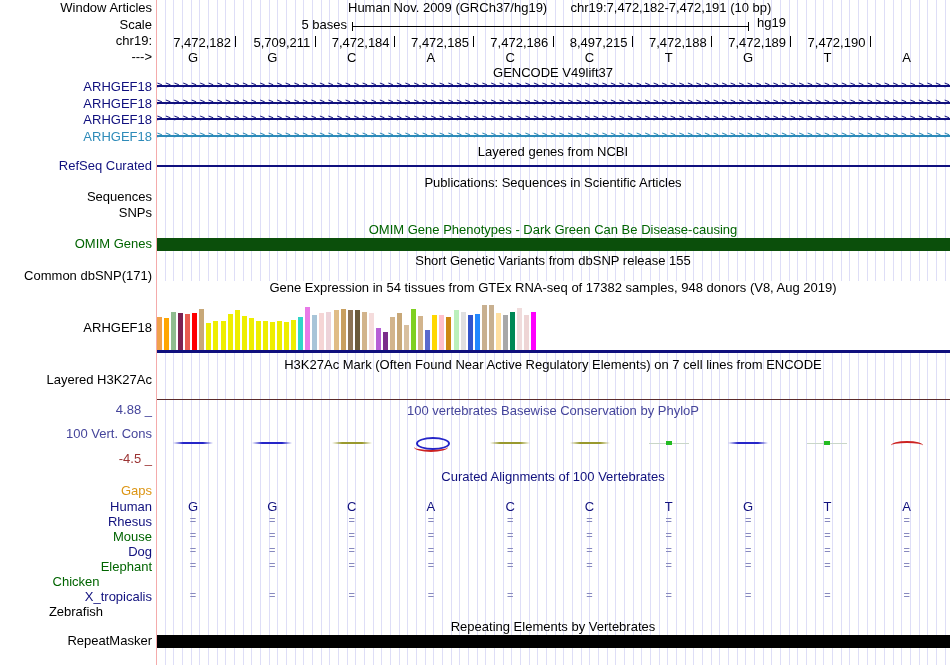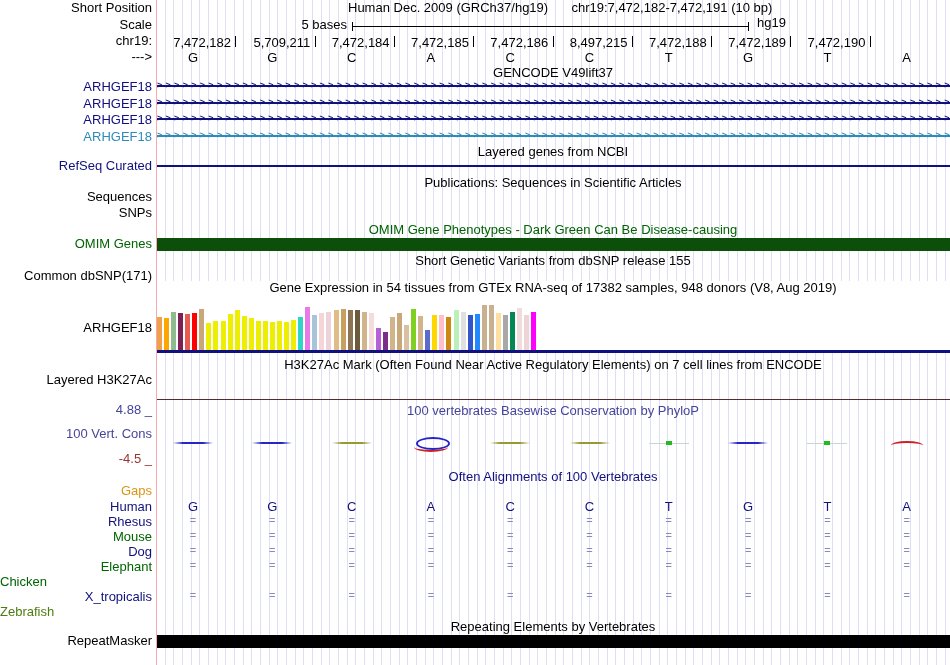--- a/index.html
+++ b/index.html
@@ -115,27 +115,27 @@
       <div style="position: absolute; left: 918.529px; top: 0px; width: 1px; height: 665px; background: rgb(222, 222, 247);"></div>
       <div style="position: absolute; left: 927.196px; top: 0px; width: 1px; height: 665px; background: rgb(222, 222, 247);"></div>
       <div style="position: absolute; left: 935.863px; top: 0px; width: 1px; height: 665px; background: rgb(222, 222, 247);"></div>
       <div style="position: absolute; left: 944.53px; top: 0px; width: 1px; height: 665px; background: rgb(222, 222, 247);"></div>
     </div>
   <div id="gtex-mask"></div>
   <div id="pinkline"></div>
 
   <div class="layer">
 
-    <div class="lbl" style="top:1px">Short Position</div>
+    <div class="lbl" style="top:1px">Window Articles</div>
     <div class="lbl" style="top:18px">Scale</div>
     <div class="lbl" style="top:34px">chr19:</div>
     <div class="lbl" style="top:50px">---&gt;</div>
 
     <div class="abs" style="left:348px;top:1px">
-      <span>Human Dec. 2009 (GRCh37/hg19)</span>
+      <span>Human Nov. 2009 (GRCh37/hg19)</span>
       <span style="display:inline-block;width:16px"></span>
       <span>chr19:7,472,182-7,472,191 (10 bp)</span>
     </div>
 
     <div class="abs" style="left:157px;top:18px;width:190px;text-align:right">5 bases</div>
     <div class="abs" style="left:352px;top:26px;width:397px;height:1px;background:#000"></div>
     <div class="tick" style="left:352px;top:22px;height:9px"></div>
     <div class="tick" style="left:748px;top:22px;height:9px"></div>
     <div class="abs" style="left:757px;top:16px">hg19</div>
 
@@ -280,21 +280,21 @@
         <div style="position: absolute; left: 490.2px; top: 442px; width: 40px; height: 2px; background: linear-gradient(to right, rgba(255, 255, 255, 0), rgb(153, 153, 46) 25%, rgb(153, 153, 46) 75%, rgba(255, 255, 255, 0));"></div>
         <div style="position: absolute; left: 569.5px; top: 442px; width: 40px; height: 2px; background: linear-gradient(to right, rgba(255, 255, 255, 0), rgb(153, 153, 46) 25%, rgb(153, 153, 46) 75%, rgba(255, 255, 255, 0));"></div>
         <div style="position: absolute; left: 648.8px; top: 443px; width: 40px; height: 1px; background: rgb(201, 214, 201);"></div>
         <div style="position: absolute; left: 665.8px; top: 441px; width: 6px; height: 4px; background: rgb(34, 187, 34);"></div>
         <div style="position: absolute; left: 728.1px; top: 442px; width: 40px; height: 2px; background: linear-gradient(to right, rgba(255, 255, 255, 0), rgb(37, 37, 200) 25%, rgb(37, 37, 200) 75%, rgba(255, 255, 255, 0));"></div>
         <div style="position: absolute; left: 807.4px; top: 443px; width: 40px; height: 1px; background: rgb(201, 214, 201);"></div>
         <div style="position: absolute; left: 824.4px; top: 441px; width: 6px; height: 4px; background: rgb(34, 187, 34);"></div>
         <div style="position: absolute; left: 890.7px; top: 441px; width: 32px; height: 7px; border-top: 2px solid rgb(204, 34, 34); border-radius: 50%;"></div>
       </div>
 
-    <div class="title navy" style="top:470px">Often Alignments of 100 Vertebrates</div>
+    <div class="title navy" style="top:470px">Curated Alignments of 100 Vertebrates</div>
     <div class="lbl orange" style="top:484px">Gaps</div>
     <div id="multiz">
         <div style="position: absolute; left: 0px; top: 499px; width: 152px; text-align: right; color: rgb(16, 16, 126);">Human</div>
         <div style="position: absolute; left: 183px; top: 499px; width: 20px; text-align: center; color: rgb(16, 16, 126);">G</div>
         <div style="position: absolute; left: 262.3px; top: 499px; width: 20px; text-align: center; color: rgb(16, 16, 126);">G</div>
         <div style="position: absolute; left: 341.6px; top: 499px; width: 20px; text-align: center; color: rgb(16, 16, 126);">C</div>
         <div style="position: absolute; left: 420.9px; top: 499px; width: 20px; text-align: center; color: rgb(16, 16, 126);">A</div>
         <div style="position: absolute; left: 500.2px; top: 499px; width: 20px; text-align: center; color: rgb(16, 16, 126);">C</div>
         <div style="position: absolute; left: 579.5px; top: 499px; width: 20px; text-align: center; color: rgb(16, 16, 126);">C</div>
         <div style="position: absolute; left: 658.8px; top: 499px; width: 20px; text-align: center; color: rgb(16, 16, 126);">T</div>
@@ -338,32 +338,32 @@
         <div style="position: absolute; left: 186px; top: 560px; width: 14px; text-align: center; color: rgb(135, 137, 191); font-size: 11px; line-height: 11px;">=</div>
         <div style="position: absolute; left: 265.3px; top: 560px; width: 14px; text-align: center; color: rgb(135, 137, 191); font-size: 11px; line-height: 11px;">=</div>
         <div style="position: absolute; left: 344.6px; top: 560px; width: 14px; text-align: center; color: rgb(135, 137, 191); font-size: 11px; line-height: 11px;">=</div>
         <div style="position: absolute; left: 423.9px; top: 560px; width: 14px; text-align: center; color: rgb(135, 137, 191); font-size: 11px; line-height: 11px;">=</div>
         <div style="position: absolute; left: 503.2px; top: 560px; width: 14px; text-align: center; color: rgb(135, 137, 191); font-size: 11px; line-height: 11px;">=</div>
         <div style="position: absolute; left: 582.5px; top: 560px; width: 14px; text-align: center; color: rgb(135, 137, 191); font-size: 11px; line-height: 11px;">=</div>
         <div style="position: absolute; left: 661.8px; top: 560px; width: 14px; text-align: center; color: rgb(135, 137, 191); font-size: 11px; line-height: 11px;">=</div>
         <div style="position: absolute; left: 741.1px; top: 560px; width: 14px; text-align: center; color: rgb(135, 137, 191); font-size: 11px; line-height: 11px;">=</div>
         <div style="position: absolute; left: 820.4px; top: 560px; width: 14px; text-align: center; color: rgb(135, 137, 191); font-size: 11px; line-height: 11px;">=</div>
         <div style="position: absolute; left: 899.7px; top: 560px; width: 14px; text-align: center; color: rgb(135, 137, 191); font-size: 11px; line-height: 11px;">=</div>
-        <div style="position: absolute; left: 0px; top: 574px; width: 152px; text-align: left; color: rgb(0, 100, 0);">Chicken</div>
+        <div style="position: absolute; left: 0px; top: 574px; width: 152px; text-align: center; color: rgb(0, 100, 0);">Chicken</div>
         <div style="position: absolute; left: 0px; top: 589px; width: 152px; text-align: right; color: rgb(16, 16, 126);">X_tropicalis</div>
         <div style="position: absolute; left: 186px; top: 590px; width: 14px; text-align: center; color: rgb(135, 137, 191); font-size: 11px; line-height: 11px;">=</div>
         <div style="position: absolute; left: 265.3px; top: 590px; width: 14px; text-align: center; color: rgb(135, 137, 191); font-size: 11px; line-height: 11px;">=</div>
         <div style="position: absolute; left: 344.6px; top: 590px; width: 14px; text-align: center; color: rgb(135, 137, 191); font-size: 11px; line-height: 11px;">=</div>
         <div style="position: absolute; left: 423.9px; top: 590px; width: 14px; text-align: center; color: rgb(135, 137, 191); font-size: 11px; line-height: 11px;">=</div>
         <div style="position: absolute; left: 503.2px; top: 590px; width: 14px; text-align: center; color: rgb(135, 137, 191); font-size: 11px; line-height: 11px;">=</div>
         <div style="position: absolute; left: 582.5px; top: 590px; width: 14px; text-align: center; color: rgb(135, 137, 191); font-size: 11px; line-height: 11px;">=</div>
         <div style="position: absolute; left: 661.8px; top: 590px; width: 14px; text-align: center; color: rgb(135, 137, 191); font-size: 11px; line-height: 11px;">=</div>
         <div style="position: absolute; left: 741.1px; top: 590px; width: 14px; text-align: center; color: rgb(135, 137, 191); font-size: 11px; line-height: 11px;">=</div>
         <div style="position: absolute; left: 820.4px; top: 590px; width: 14px; text-align: center; color: rgb(135, 137, 191); font-size: 11px; line-height: 11px;">=</div>
         <div style="position: absolute; left: 899.7px; top: 590px; width: 14px; text-align: center; color: rgb(135, 137, 191); font-size: 11px; line-height: 11px;">=</div>
-        <div style="position: absolute; left: 0px; top: 604px; width: 152px; text-align: left; color: #4d7c0f;">Zebrafish</div>
+        <div style="position: absolute; left: 0px; top: 604px; width: 152px; text-align: center; color: #000000;">Zebrafish</div>
       </div>
 
     <div class="title" style="top:620px">Repeating Elements by Vertebrates</div>
     <div class="lbl" style="top:634px">RepeatMasker</div>
     <div class="abs" style="left:157px;top:635px;width:793px;height:13px;background:#000"></div>
   </div>
 </div>
 
 </body></html>

